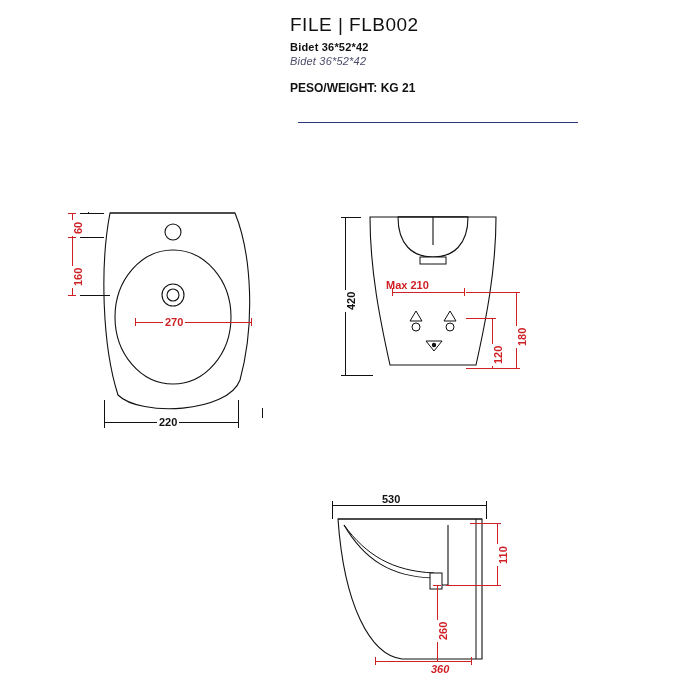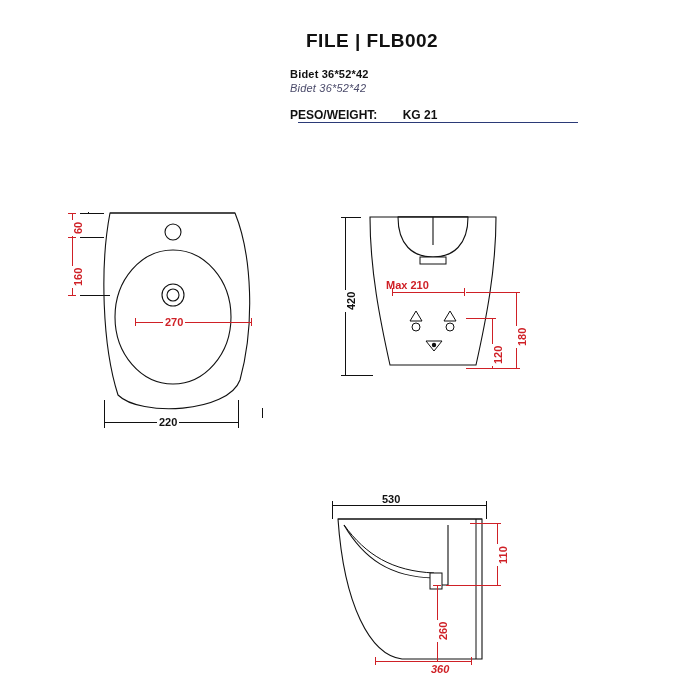--- a/index.html
+++ b/index.html
@@ -22,24 +22,24 @@
 
   
   .header {
     position: absolute;
     left: 290px;
     top: 14px;
     width: 400px;
   }
   .header .title {
     font-size: 19px;
-    font-weight: bold;
+    font-weight: normal;
     letter-spacing: 0.5px;
     color: #111;
-    margin: 16px;
+    margin: 0;
   }
   .header .sub1 {
     font-size: 11px;
     font-weight: bold;
     color: #111;
     margin-top: 5px;
     letter-spacing: .2px;
   }
   .header .sub2 {
     font-size: 11px;
@@ -49,21 +49,20 @@
     letter-spacing: .2px;
   }
   .header .weightrow {
     margin-top: 14px;
     font-size: 12px;
     font-weight: bold;
     color: #111;
   }
   .header .weightrow .wval {
     display: inline-block;
-    margin-left: 22px;
   }
   .rule {
     position: absolute;
     left: 298px;
     top: 122px;
     width: 280px;
     height: 1px;
     background: #2b3a77;
   }
 

